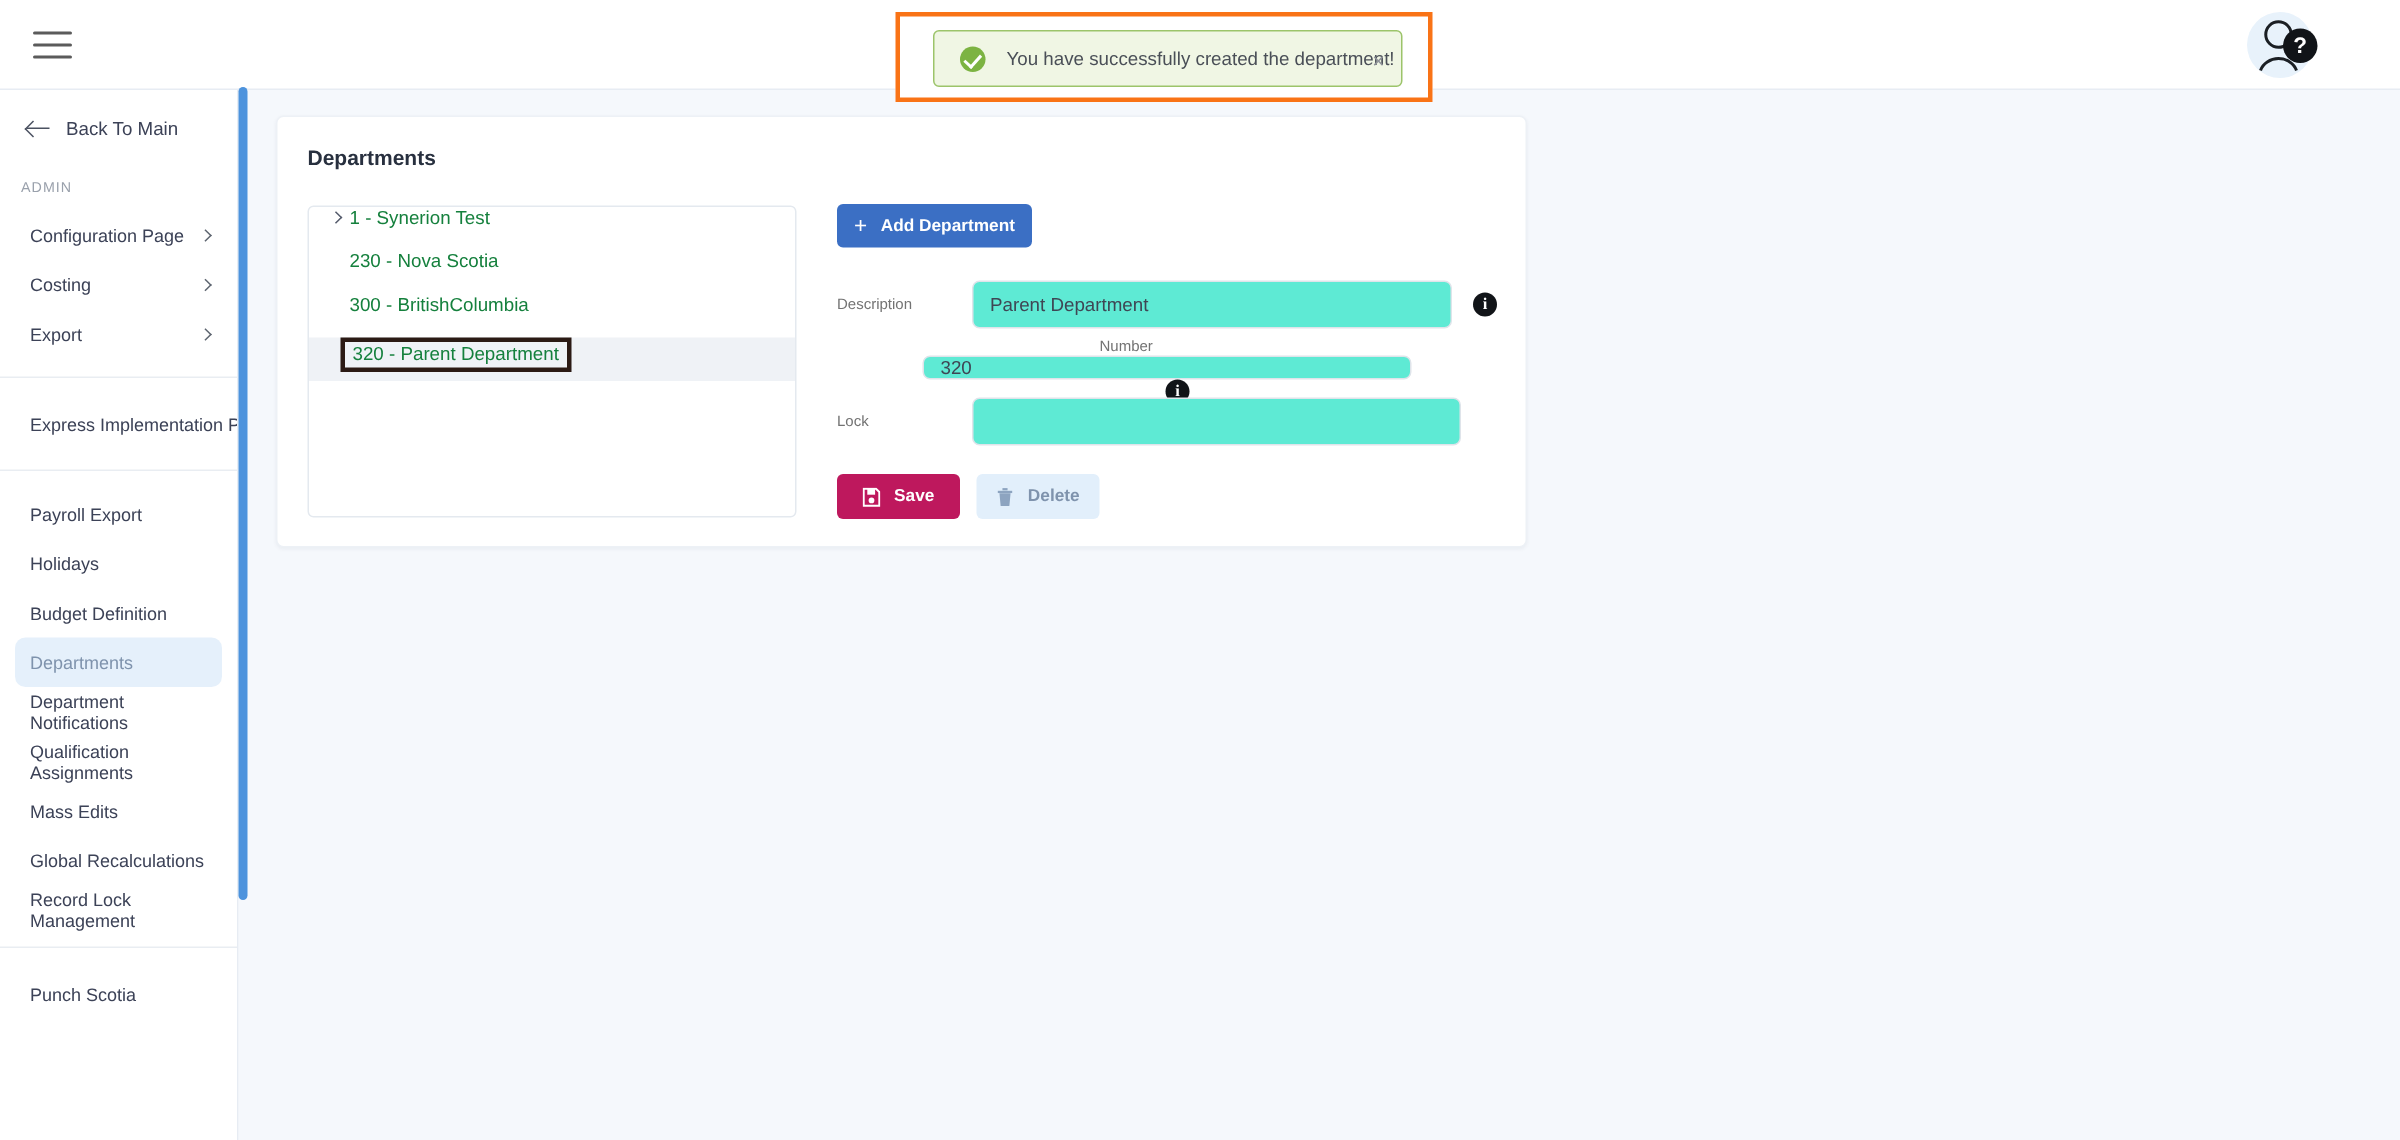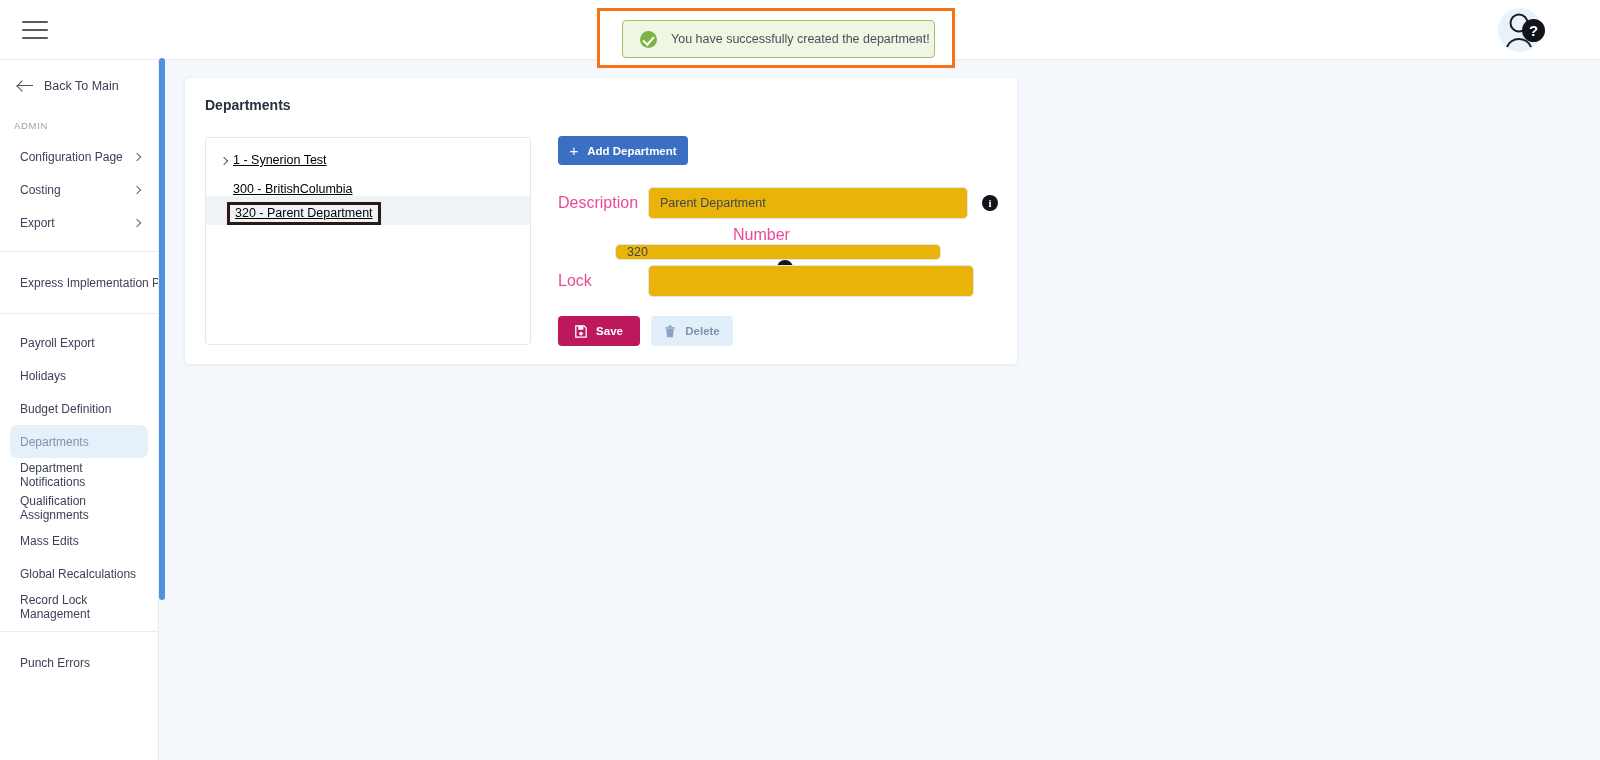--- a/index.html
+++ b/index.html
@@ -242,26 +242,25 @@
     left: 20px; top: 59px;
     width: 326px; height: 208px;
     border: 1px solid #e4e9ef;
     border-radius: 4px;
     background: #fff;
     overflow: hidden;
   }
   .tree-row {
     height: 29px;
     display: flex;
-    align-items: flex-end;
+    align-items: flex-start;
     padding-left: 14px;
     font-size: 12.5px;
-    color: #000000;
-    cursor: pointer;
-    text-decoration: underline;
+    color: #15803d;
+    cursor: pointer;
   }
   .tree-row .twisty {
     width: 13px;
     flex: none;
     position: relative;
     height: 13px;
   }
   .tree-row .twisty::after {
     content: "";
     position: absolute;
@@ -307,30 +306,30 @@
     height: 32px;
     width: 440px;
     display: flex;
     align-items: center;
   }
   .form-row.r1 { top: 109px; }
   .form-row.r2 { top: 148px; flex-direction: column; }
   .form-row.r3 { top: 187px; }
   .form-label {
     width: 90px;
-    font-size: 16px;
-    color: #ec4899;
+    font-size: 10px;
+    color: #737373;
     flex: none;
   }
   .form-input {
     width: 326px;
     height: 32px;
     border: 1px solid #dfe4ea;
     border-radius: 5px;
-    background: #eab308;
+    background: #5eead4;
     font-size: 12.5px;
     font-family: "Liberation Sans", sans-serif;
     color: #3f4654;
     padding: 0 11px;
     outline: none;
   }
   .info-icon {
     width: 16px; height: 16px;
     border-radius: 50%;
     background: #111418;
@@ -457,34 +456,38 @@
     </div>
     <div class="nav-item">
       <span>Record Lock Management</span>
     </div>
   </div>
 
   <div class="nav-divider"></div>
 
   <div class="nav-block">
     <div class="nav-item">
-      <span>Punch Errors</span>
+      <span>Punch Scotia</span>
     </div>
   </div>
 </div>
 
 <div class="sb-scroll"></div>
 
 <div class="card">
   <div class="card-title">Departments</div>
 
   <div class="tree">
     <div class="tree-row">
       <span class="twisty"></span>
       <span class="lbl">1 - Synerion Test</span>
+    </div>
+    <div class="tree-row">
+      <span class="indent"></span>
+      <span class="lbl">230 - Nova Scotia</span>
     </div>
     <div class="tree-row">
       <span class="indent"></span>
       <span class="lbl">300 - BritishColumbia</span>
     </div>
     <div class="tree-row selected">
       <span class="indent"></span>
       <span class="lbl">320 - Parent Department</span>
     </div>
   </div>

